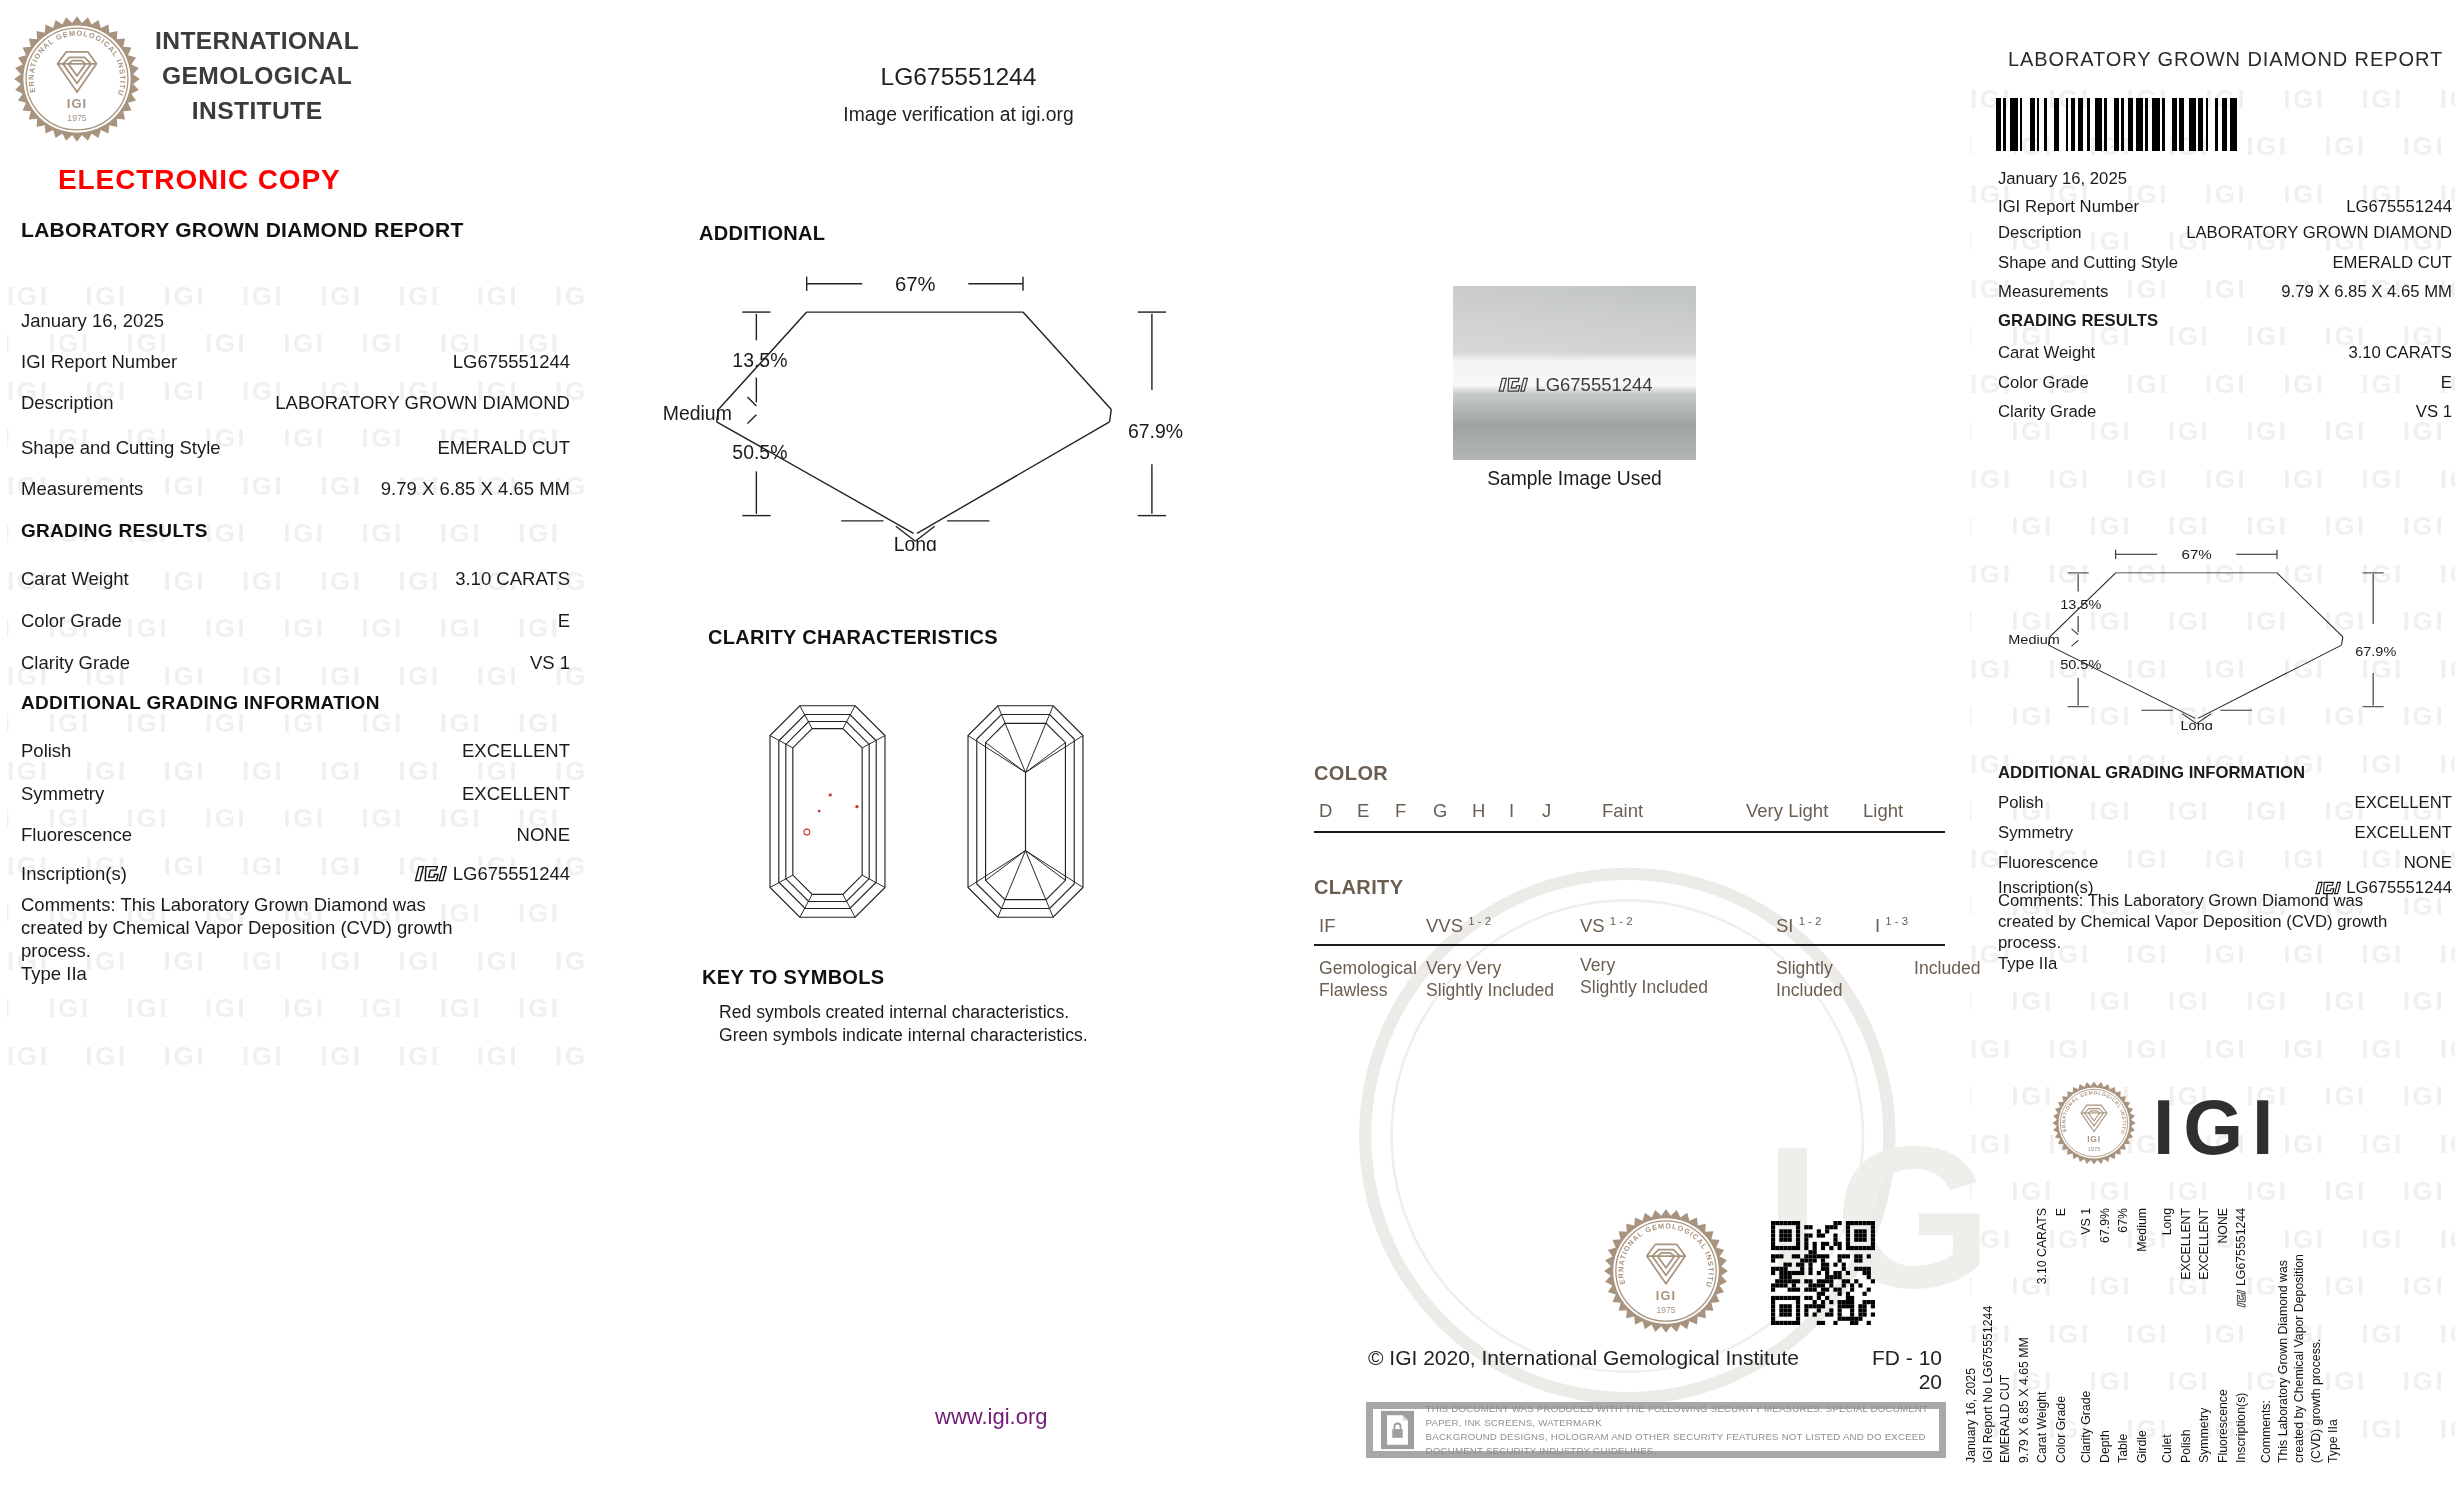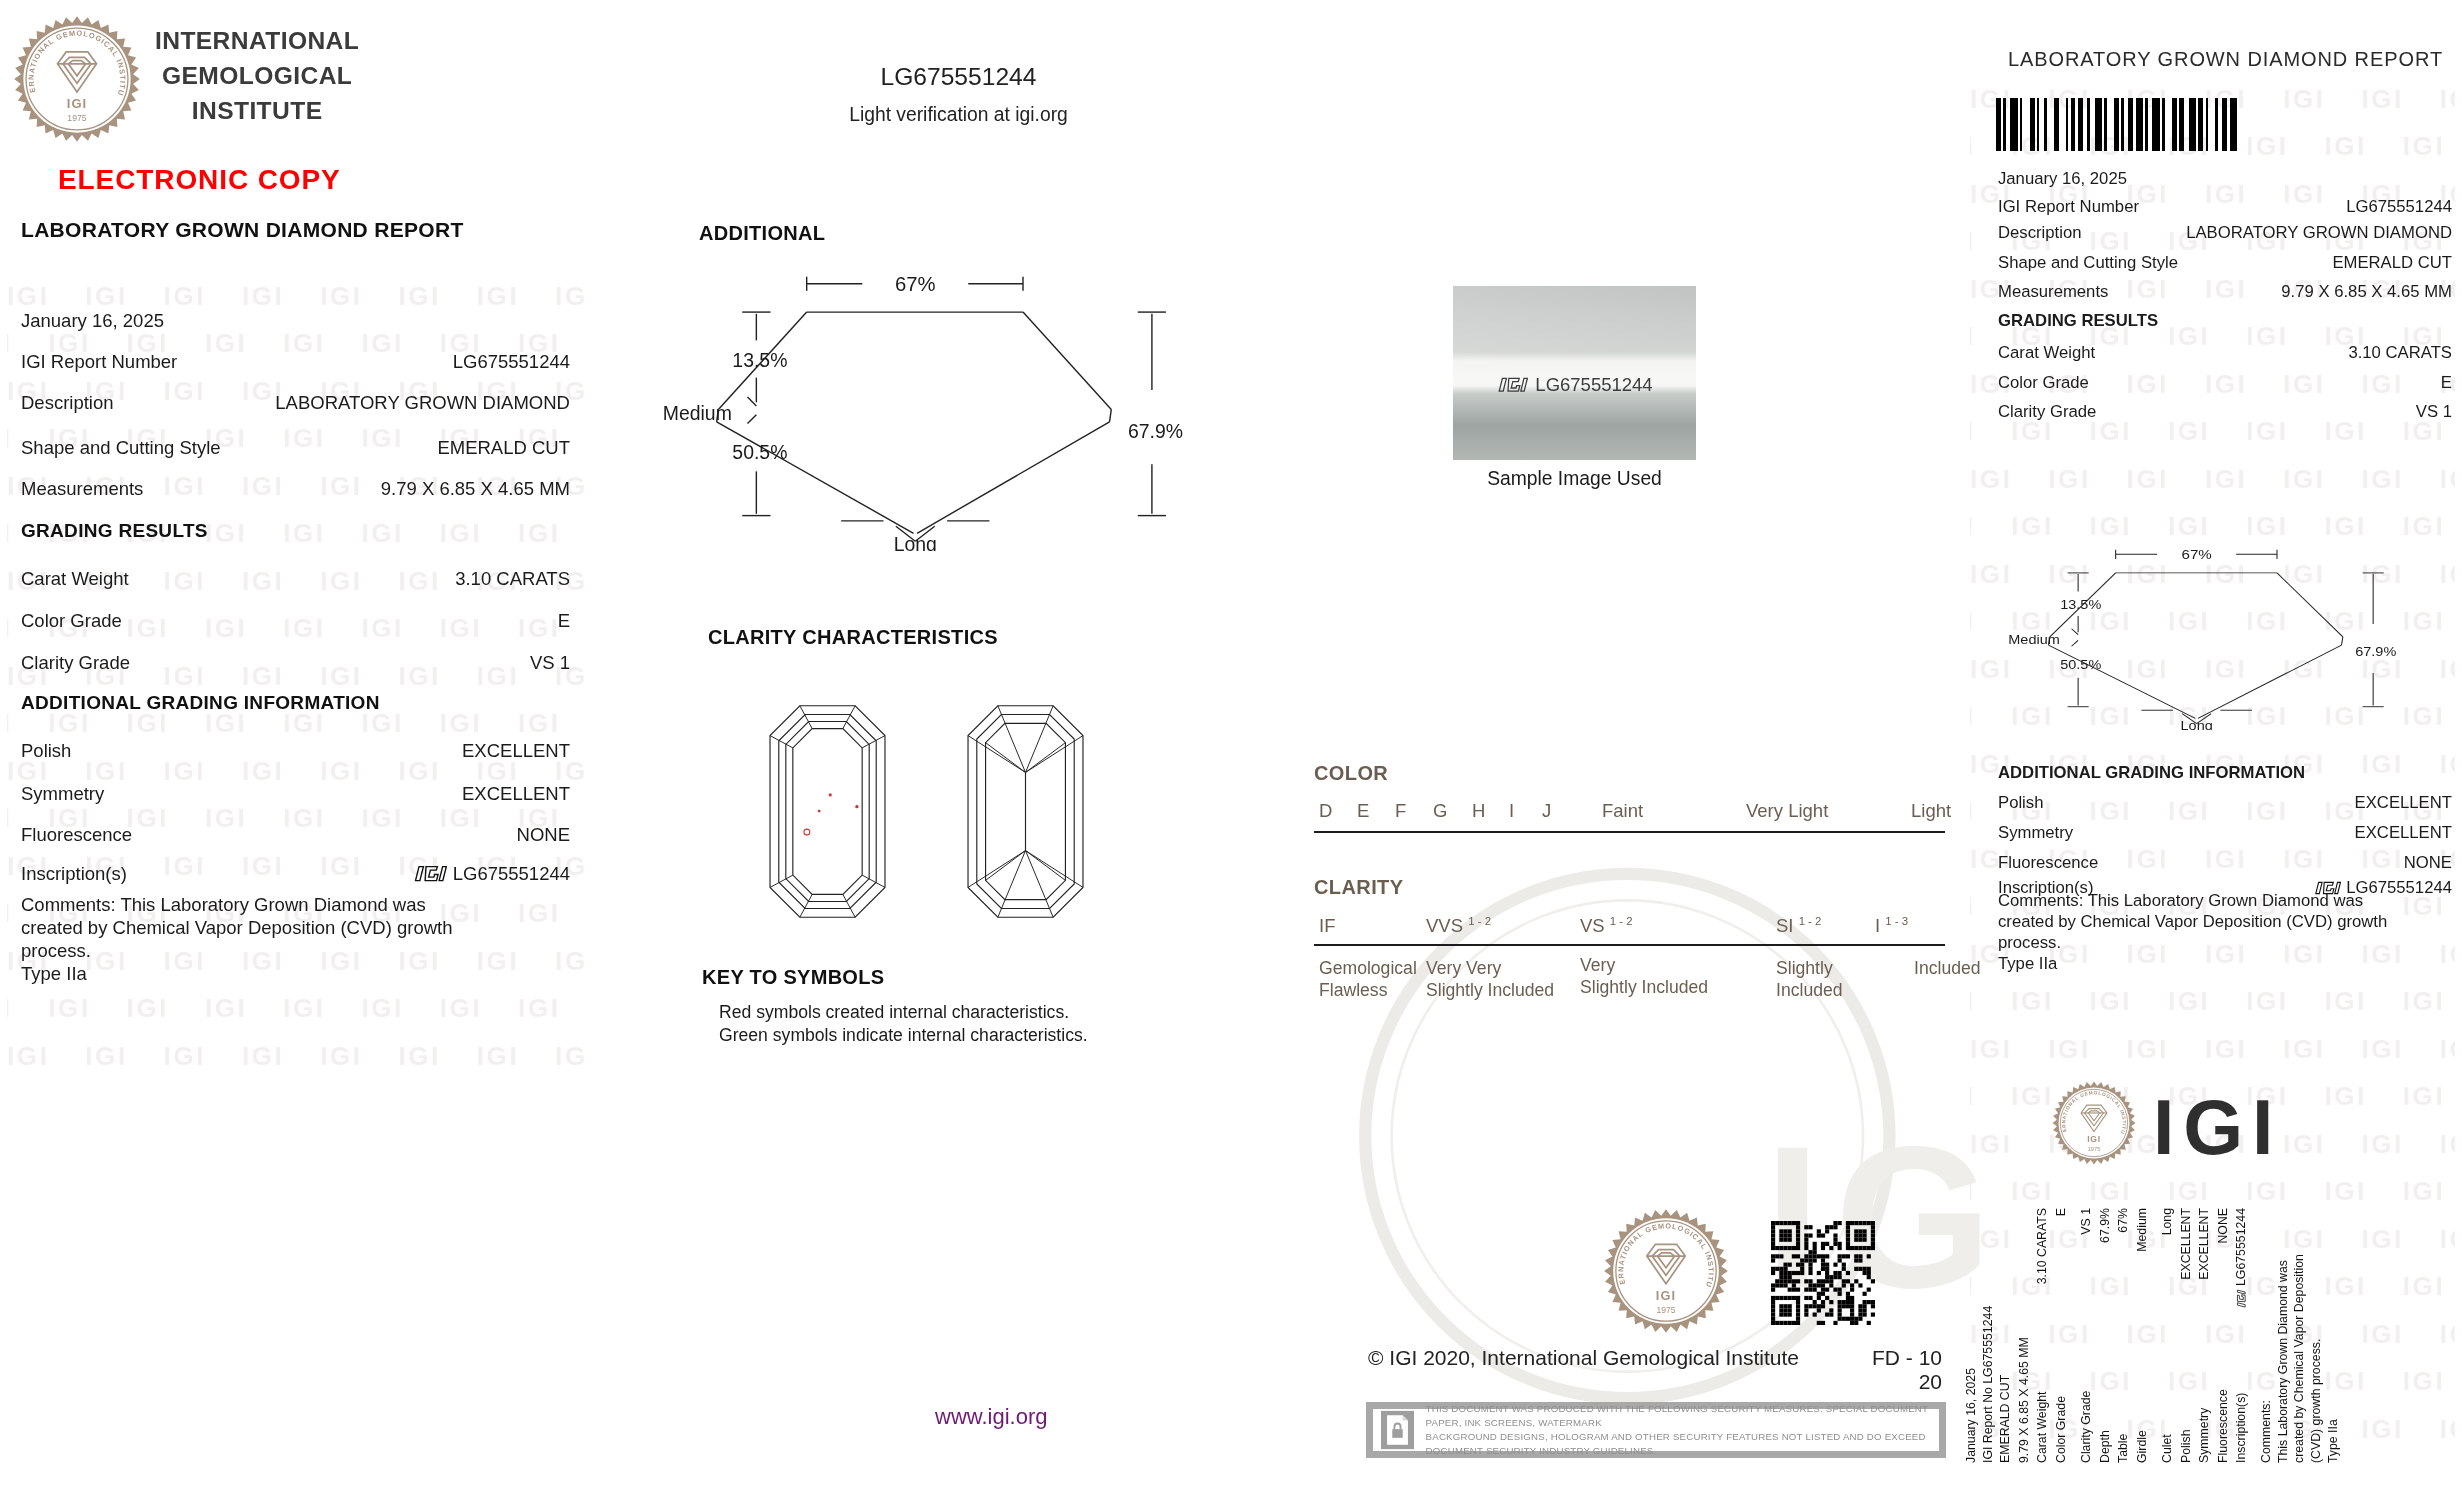--- a/index.html
+++ b/index.html
@@ -190,21 +190,21 @@
   </span>
 </div>
 <div class="abs z comments" style="left:21px;top:893px;width:563px;">
   <div>Comments: This Laboratory Grown Diamond was</div>
   <div>created by Chemical Vapor Deposition (CVD) growth</div>
   <div>process.</div>
   <div>Type IIa</div>
 </div>
 
 <div class="abs z ctr-num" style="left:844px;top:63px;width:229px;text-align:center;">LG675551244</div>
-<div class="abs z ctr-ver" style="left:818px;top:104px;width:281px;text-align:center;">Light verification at igi.org</div>
+<div class="abs z ctr-ver" style="left:818px;top:104px;width:281px;text-align:center;">Image verification at igi.org</div>
 
 <div class="abs z dhdr" style="left:699px;top:222px;">ADDITIONAL</div>
 <svg id="prop-big" class="abs z" style="left:661px;top:259px;" width="543" height="292" viewBox="0 0 615 330" preserveAspectRatio="none">
     <line x1="165" y1="20" x2="165" y2="36" stroke="#222" stroke-width="1.6"></line>
     <line x1="410" y1="20" x2="410" y2="36" stroke="#222" stroke-width="1.6"></line>
     <line x1="165" y1="28" x2="228" y2="28" stroke="#222" stroke-width="1.6"></line>
     <line x1="348" y1="28" x2="410" y2="28" stroke="#222" stroke-width="1.6"></line>
     <line x1="165" y1="60" x2="410" y2="60" stroke="#222" stroke-width="1.6"></line>
     <line x1="165" y1="60" x2="65" y2="170" stroke="#222" stroke-width="1.6"></line>
     <line x1="410" y1="60" x2="510" y2="170" stroke="#222" stroke-width="1.6"></line>
@@ -295,21 +295,21 @@
 <div class="abs z scalehdr" style="left:1314px;top:762px;">COLOR</div>
 <div class="abs z scaletx" style="left:1319px;top:800px;">D</div>
 <div class="abs z scaletx" style="left:1357px;top:800px;">E</div>
 <div class="abs z scaletx" style="left:1395px;top:800px;">F</div>
 <div class="abs z scaletx" style="left:1433px;top:800px;">G</div>
 <div class="abs z scaletx" style="left:1472px;top:800px;">H</div>
 <div class="abs z scaletx" style="left:1509px;top:800px;">I</div>
 <div class="abs z scaletx" style="left:1542px;top:800px;">J</div>
 <div class="abs z scaletx" style="left:1602px;top:800px;">Faint</div>
 <div class="abs z scaletx" style="left:1746px;top:800px;">Very Light</div>
-<div class="abs z scaletx" style="left:1863px;top:800px;margin-left:48px;">Light</div>
+<div class="abs z scaletx" style="left:1863px;top:800px;">Light</div>
 <div class="scaleln z" style="left:1314px;top:831px;width:631px;"></div>
 
 <div class="abs z scalehdr" style="left:1314px;top:876px;">CLARITY</div>
 <div class="abs z scaletx" style="left:1319px;top:915px;"><span>IF</span><span class="sup"></span></div>
 <div class="abs z scaletx" style="left:1426px;top:915px;"><span>VVS</span> <span class="sup">1 - 2</span></div>
 <div class="abs z scaletx" style="left:1580px;top:915px;"><span>VS</span> <span class="sup">1 - 2</span></div>
 <div class="abs z scaletx" style="left:1776px;top:915px;"><span>SI</span> <span class="sup">1 - 2</span></div>
 <div class="abs z scaletx" style="left:1875px;top:915px;"><span>I</span> <span class="sup">1 - 3</span></div>
 <div class="scaleln z" style="left:1314px;top:944px;width:631px;"></div>
 <div class="abs z desc2" style="left:1319px;top:957px;">

